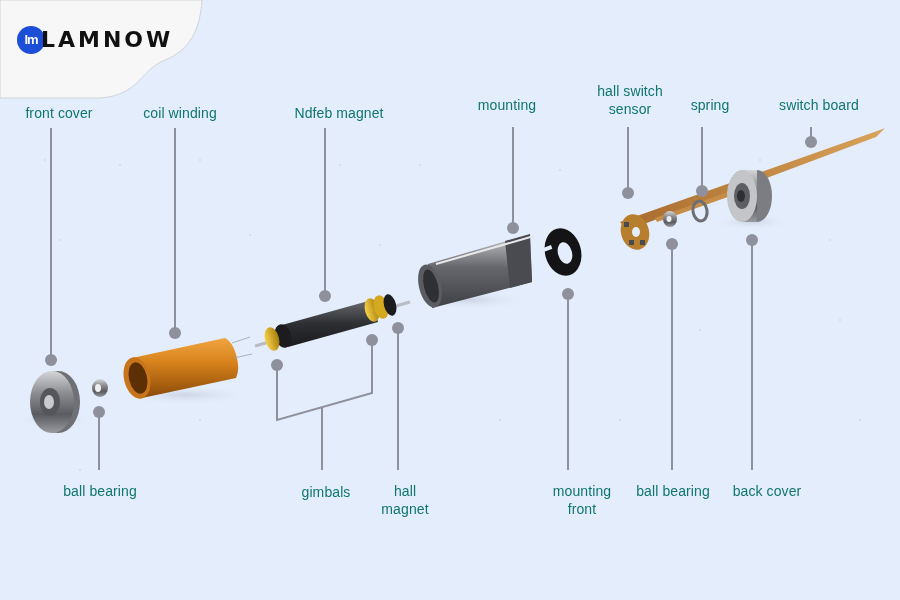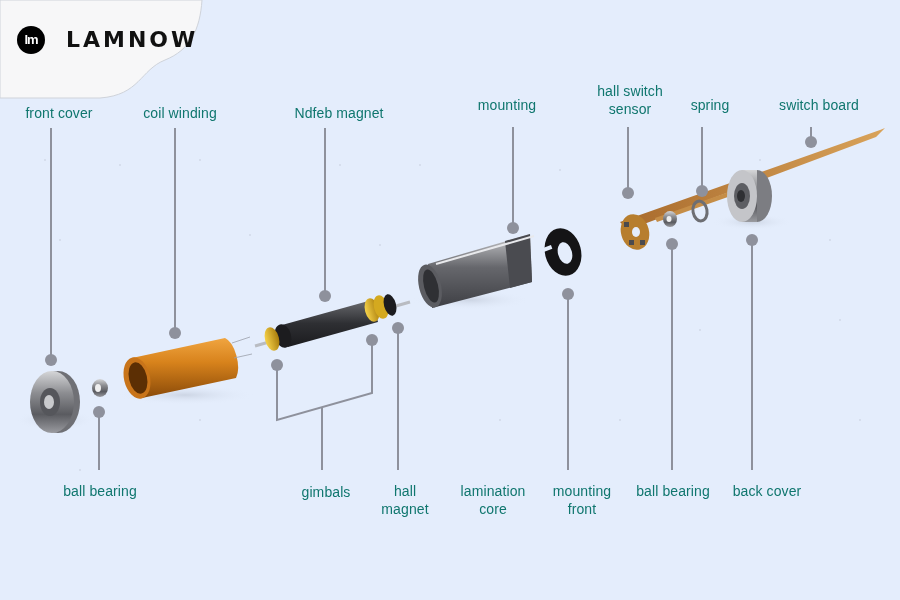--- a/index.html
+++ b/index.html
@@ -1,22 +1,22 @@
 <!DOCTYPE html>
 <html><head>
 <meta charset="utf-8">
 <style>
   html, body { margin:0; padding:0; }
   body { width:900px; height:600px; overflow:hidden; background:#E4EDFC; font-family:"Liberation Sans", "DejaVu Sans", sans-serif; }
   #stage { position:relative; width:900px; height:600px; background:#E4EDFC; }
   #art { position:absolute; left:0; top:0; width:900px; height:600px; }
   .label { position:absolute; font-size:14px; color:#0f766e; text-align:center; line-height:18px; white-space:nowrap; transform:translateX(-50%); letter-spacing:0.1px; }
   .logo-wrap { position:absolute; left:0; top:0; width:210px; height:100px; }
-  .logo-badge { position:absolute; left:17px; top:26px; width:28px; height:28px; border-radius:50%; background:#000000; color:#fff; font-size:13px; font-weight:bold; text-align:center; line-height:27px; letter-spacing:-1px; }
-  .logo-text { position:absolute; left:66px; top:26px; font-size:22px; font-weight:bold; letter-spacing:3px; color:#111; line-height:28px; font-family:"DejaVu Sans", sans-serif; }
+  .logo-badge { position:absolute; left:17px; top:26px; width:28px; height:28px; border-radius:50%; background:#1d4ed8; color:#fff; font-size:13px; font-weight:bold; text-align:center; line-height:27px; letter-spacing:-1px; }
+  .logo-text { position:absolute; left:41px; top:26px; font-size:22px; font-weight:bold; letter-spacing:3px; color:#111; line-height:28px; font-family:"DejaVu Sans", sans-serif; }
 </style>
 </head>
 <body>
 
 <div id="stage">
 
   <svg id="art" viewBox="0 0 900 600" xmlns="http://www.w3.org/2000/svg">
     <defs>
       <linearGradient id="metal" x1="0" y1="0" x2="0" y2="1">
         <stop offset="0" stop-color="#d5d6d8"></stop>
@@ -204,24 +204,20 @@
   </div>
   <div class="label" style="left:710px; top:96px;">spring</div>
   <div class="label" style="left:819px; top:96px;">switch board</div>
 
   <div class="label" style="left:100px; top:482px;">ball bearing</div>
   <div class="label" style="left:326px; top:483px;">gimbals</div>
   <div class="label" style="left:405px; top:482px;">
     <div>hall</div>
     <div>magnet</div>
   </div>
-  <div class="label" style="left:493px; top:482px;">
-    <div>lamination</div>
-    <div>core</div>
-  </div>
   <div class="label" style="left:582px; top:482px;">
     <div>mounting</div>
     <div>front</div>
   </div>
   <div class="label" style="left:673px; top:482px;">ball bearing</div>
   <div class="label" style="left:767px; top:482px;">back cover</div>
 
 </div>
 
 </body></html>

